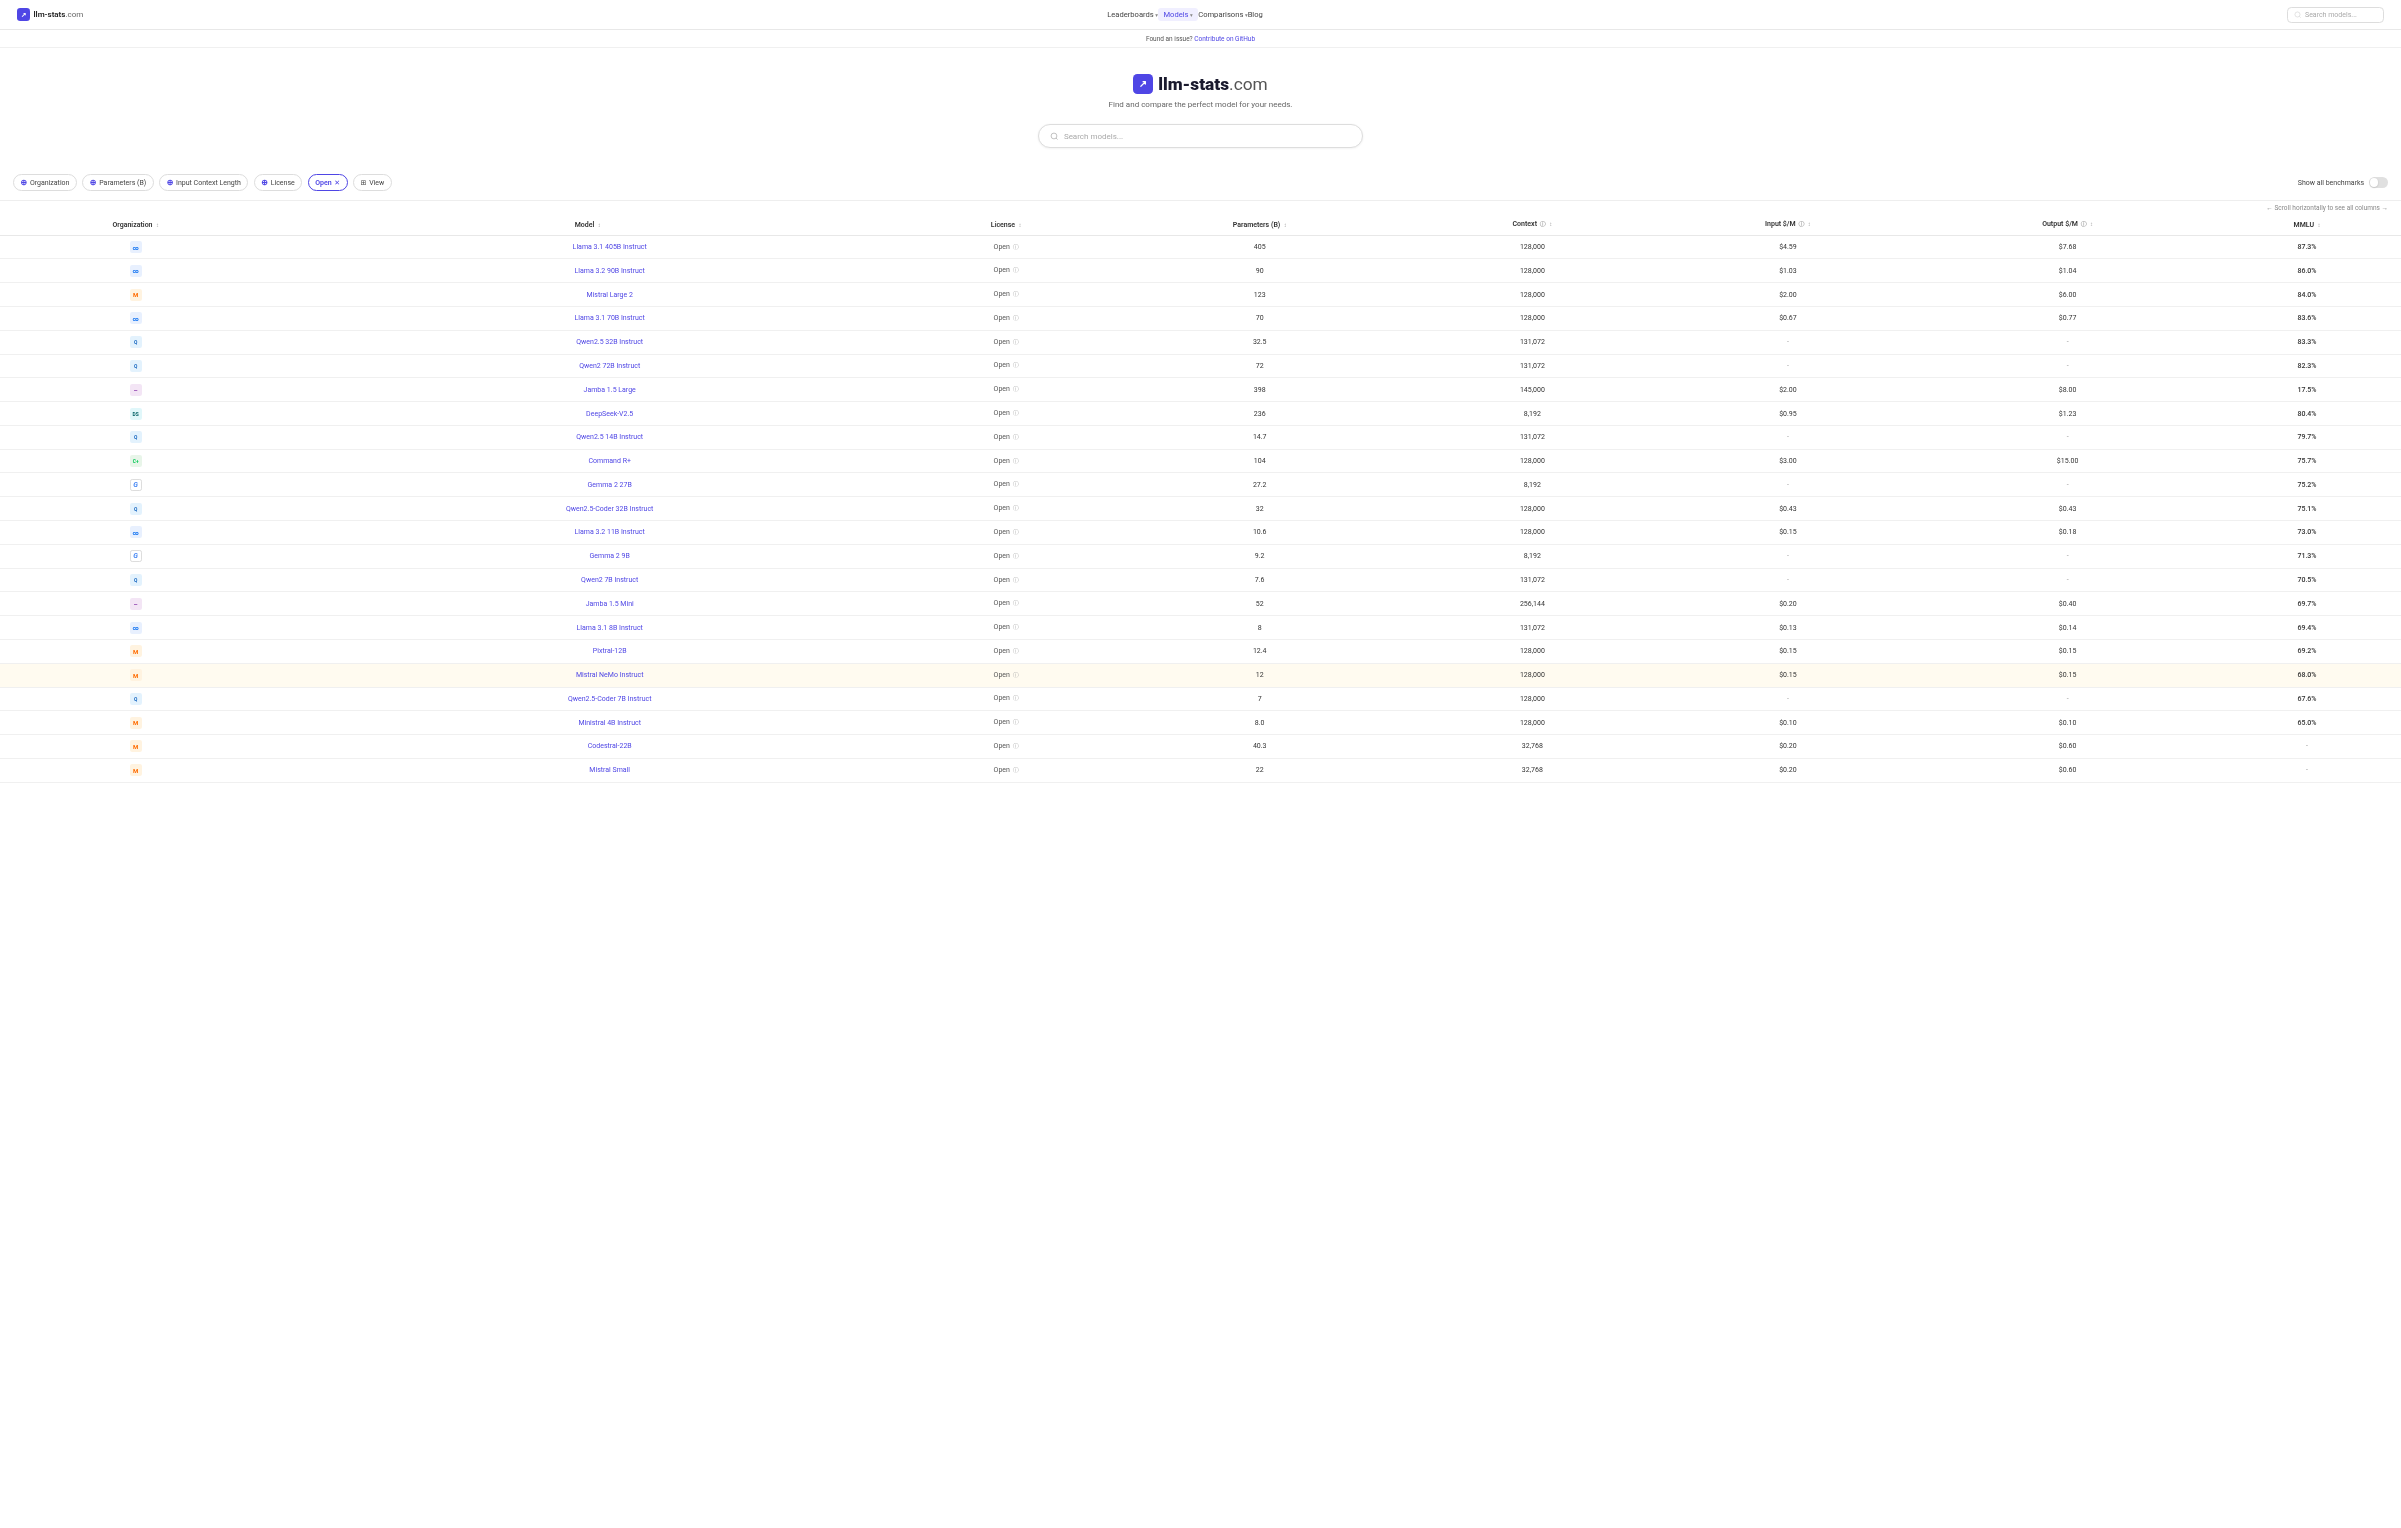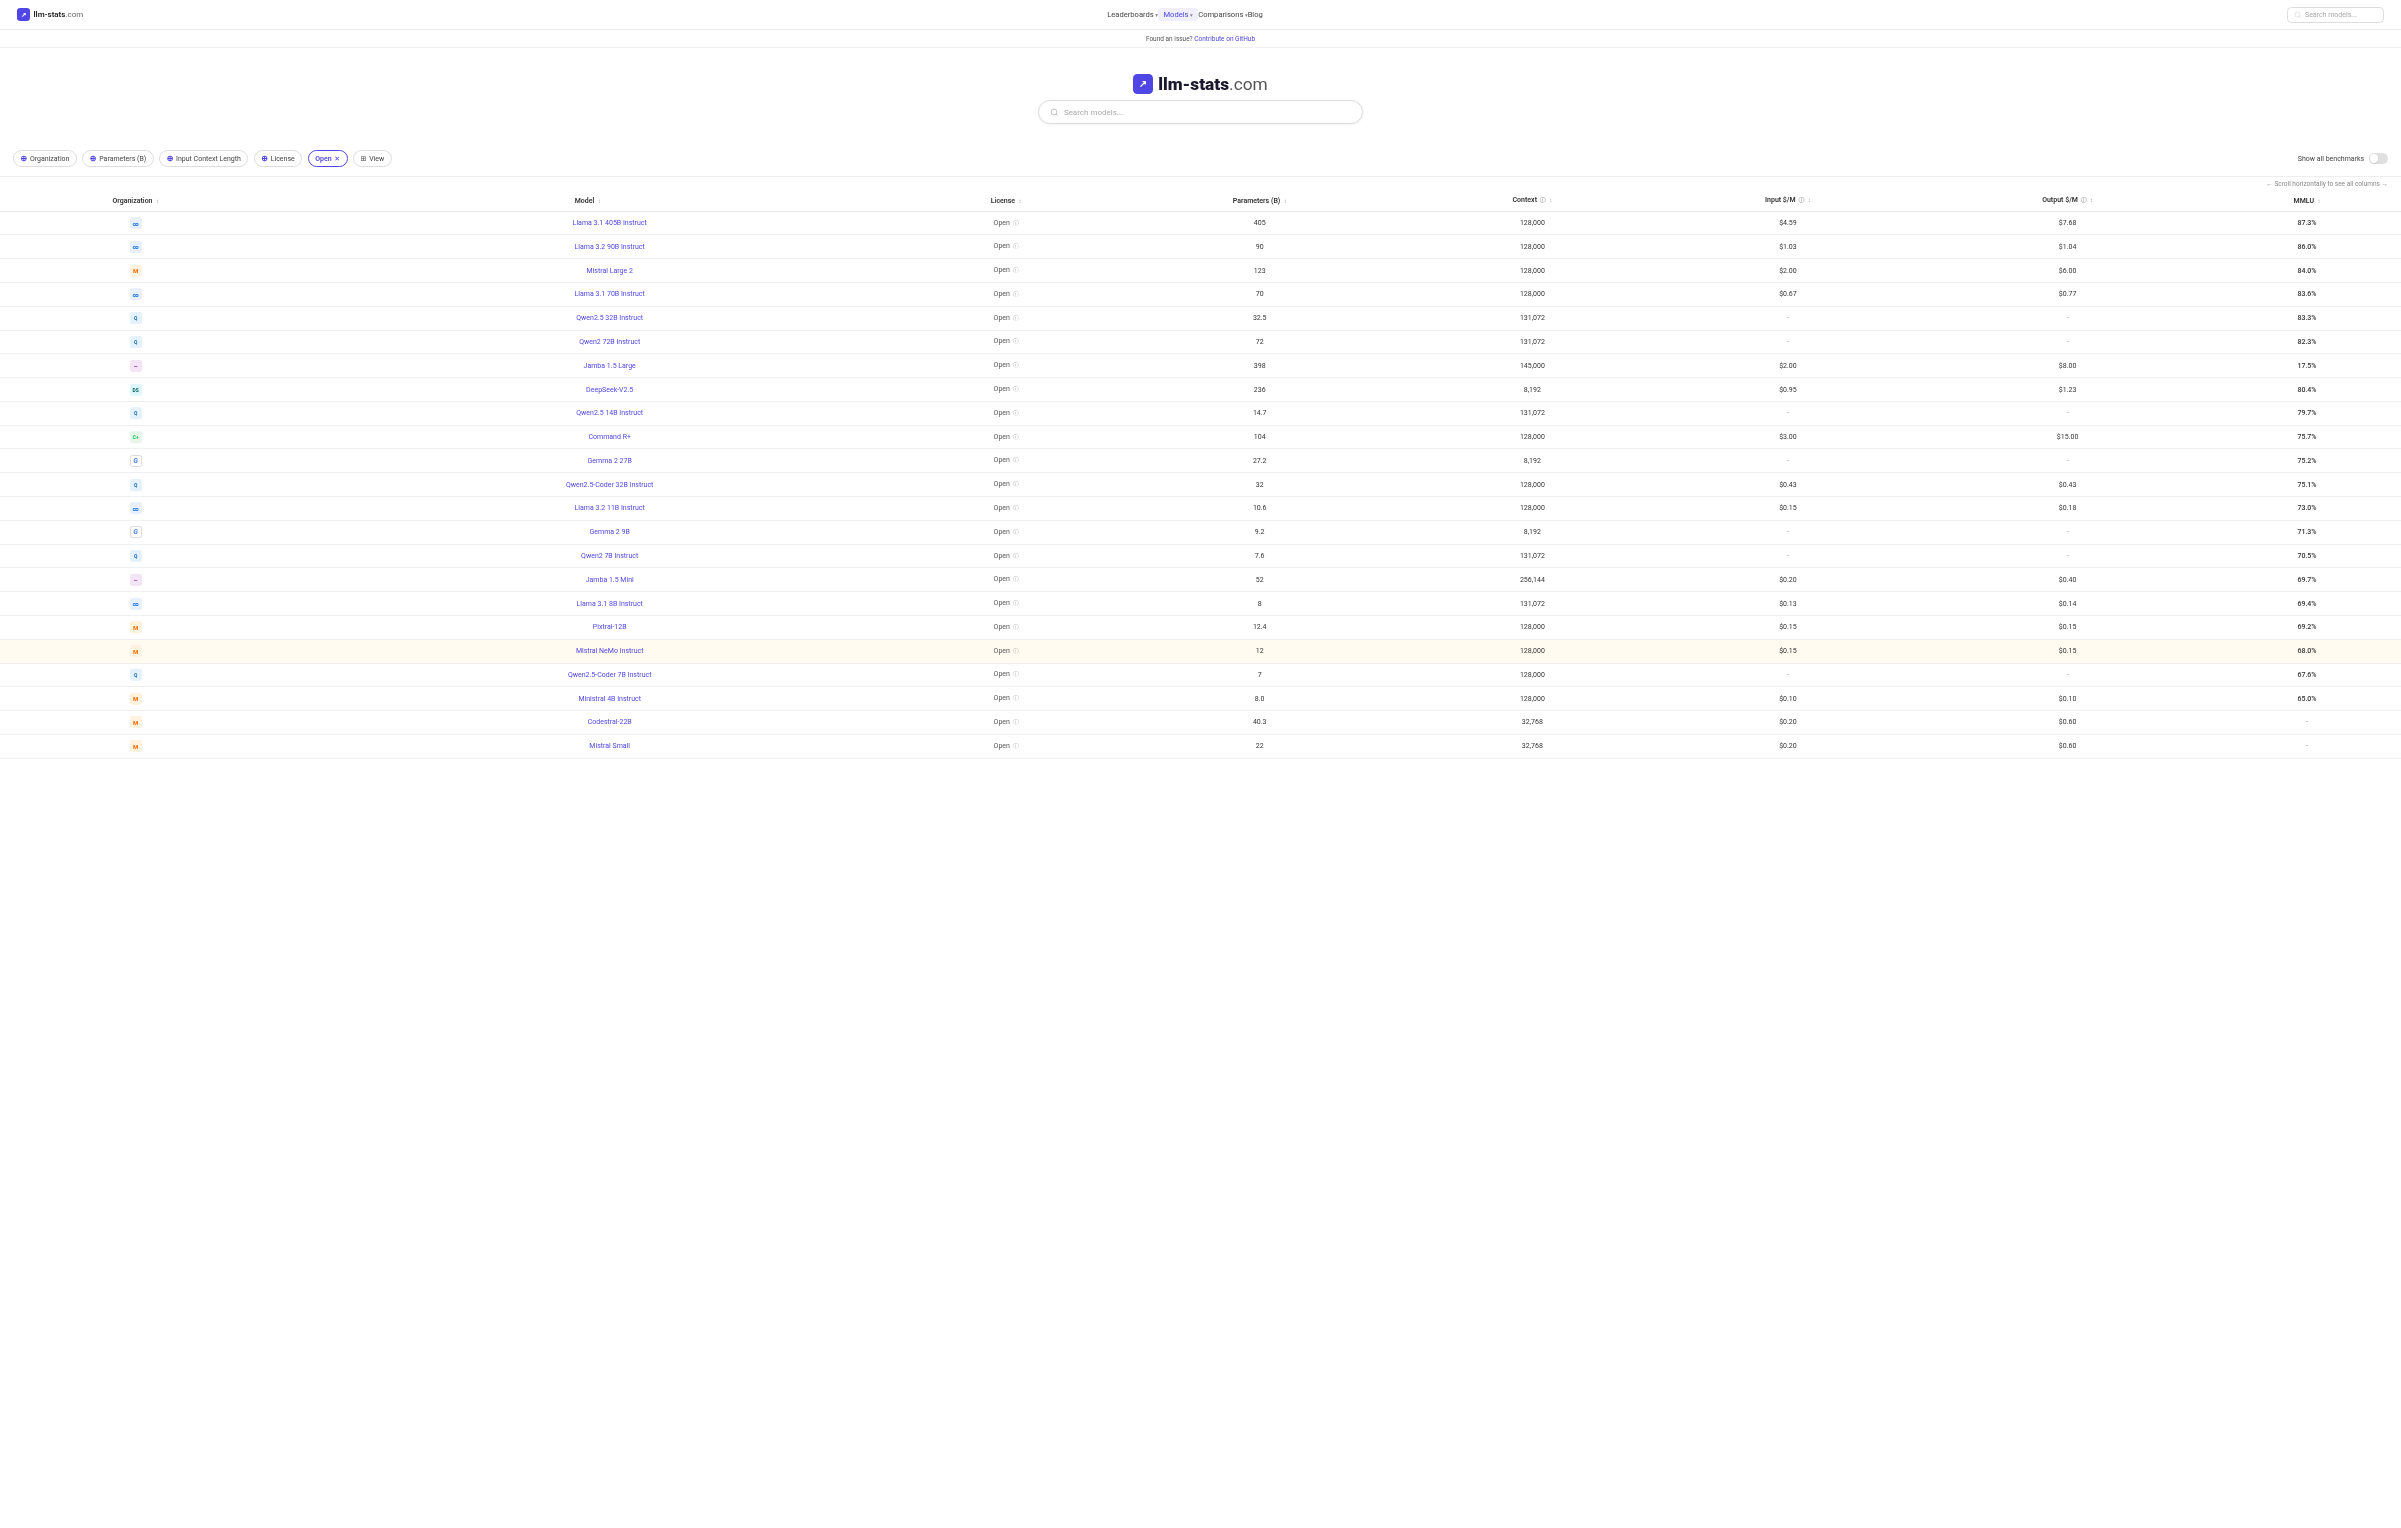--- a/index.html
+++ b/index.html
@@ -99,20 +99,21 @@
   <a href="#">Contribute on GitHub</a>
 </div>
 
 <div class="hero">
   <div class="hero-logo">
     <div class="hero-logo-icon">↗</div>
     <div class="hero-title">
       <strong>llm-stats</strong><span>.com</span>
     </div>
   </div>
+  <p class="hero-subtitle">Find and compare the perfect model for your needs.</p>
   <div class="hero-search">
     <svg width="8.7" height="8.7" viewBox="0 0 24 24" fill="none" stroke="#aaa" stroke-width="2">
         <circle cx="11" cy="11" r="8"></circle>
         <path d="m21 21-4.35-4.35"></path>
       </svg>
     <span>Search models...</span>
   </div>
 </div>
 
 <div class="filters">

